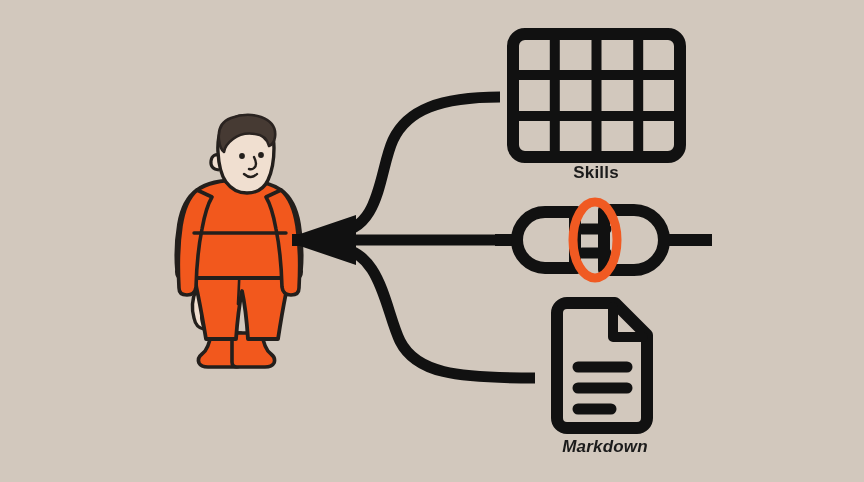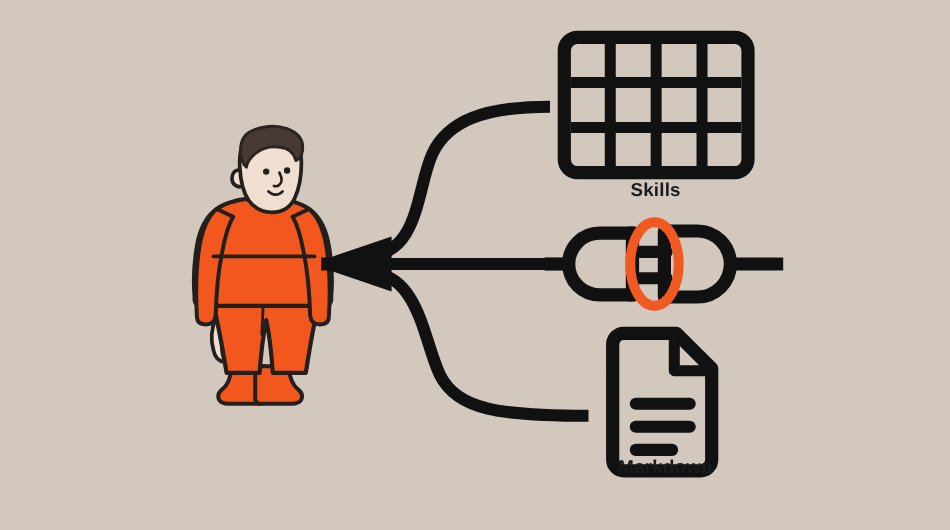--- a/index.html
+++ b/index.html
@@ -41,22 +41,23 @@
     top: 163px;
     width: 200px;
   }
   #label-mcp {
     left: 506px;
     top: 283px;
     width: 200px;
   }
   #label-markdown {
     left: 505px;
-    top: 415px;
+    top: 437px;
     width: 200px;
+    font-style: italic;
   }
 </style>
 </head>
 <body>
 
 <div id="stage">
 
   <svg id="scene" viewBox="0 0 864 482" width="864" height="482">
 
     <rect x="0" y="0" width="864" height="482" fill="#d2c8bd"></rect>

